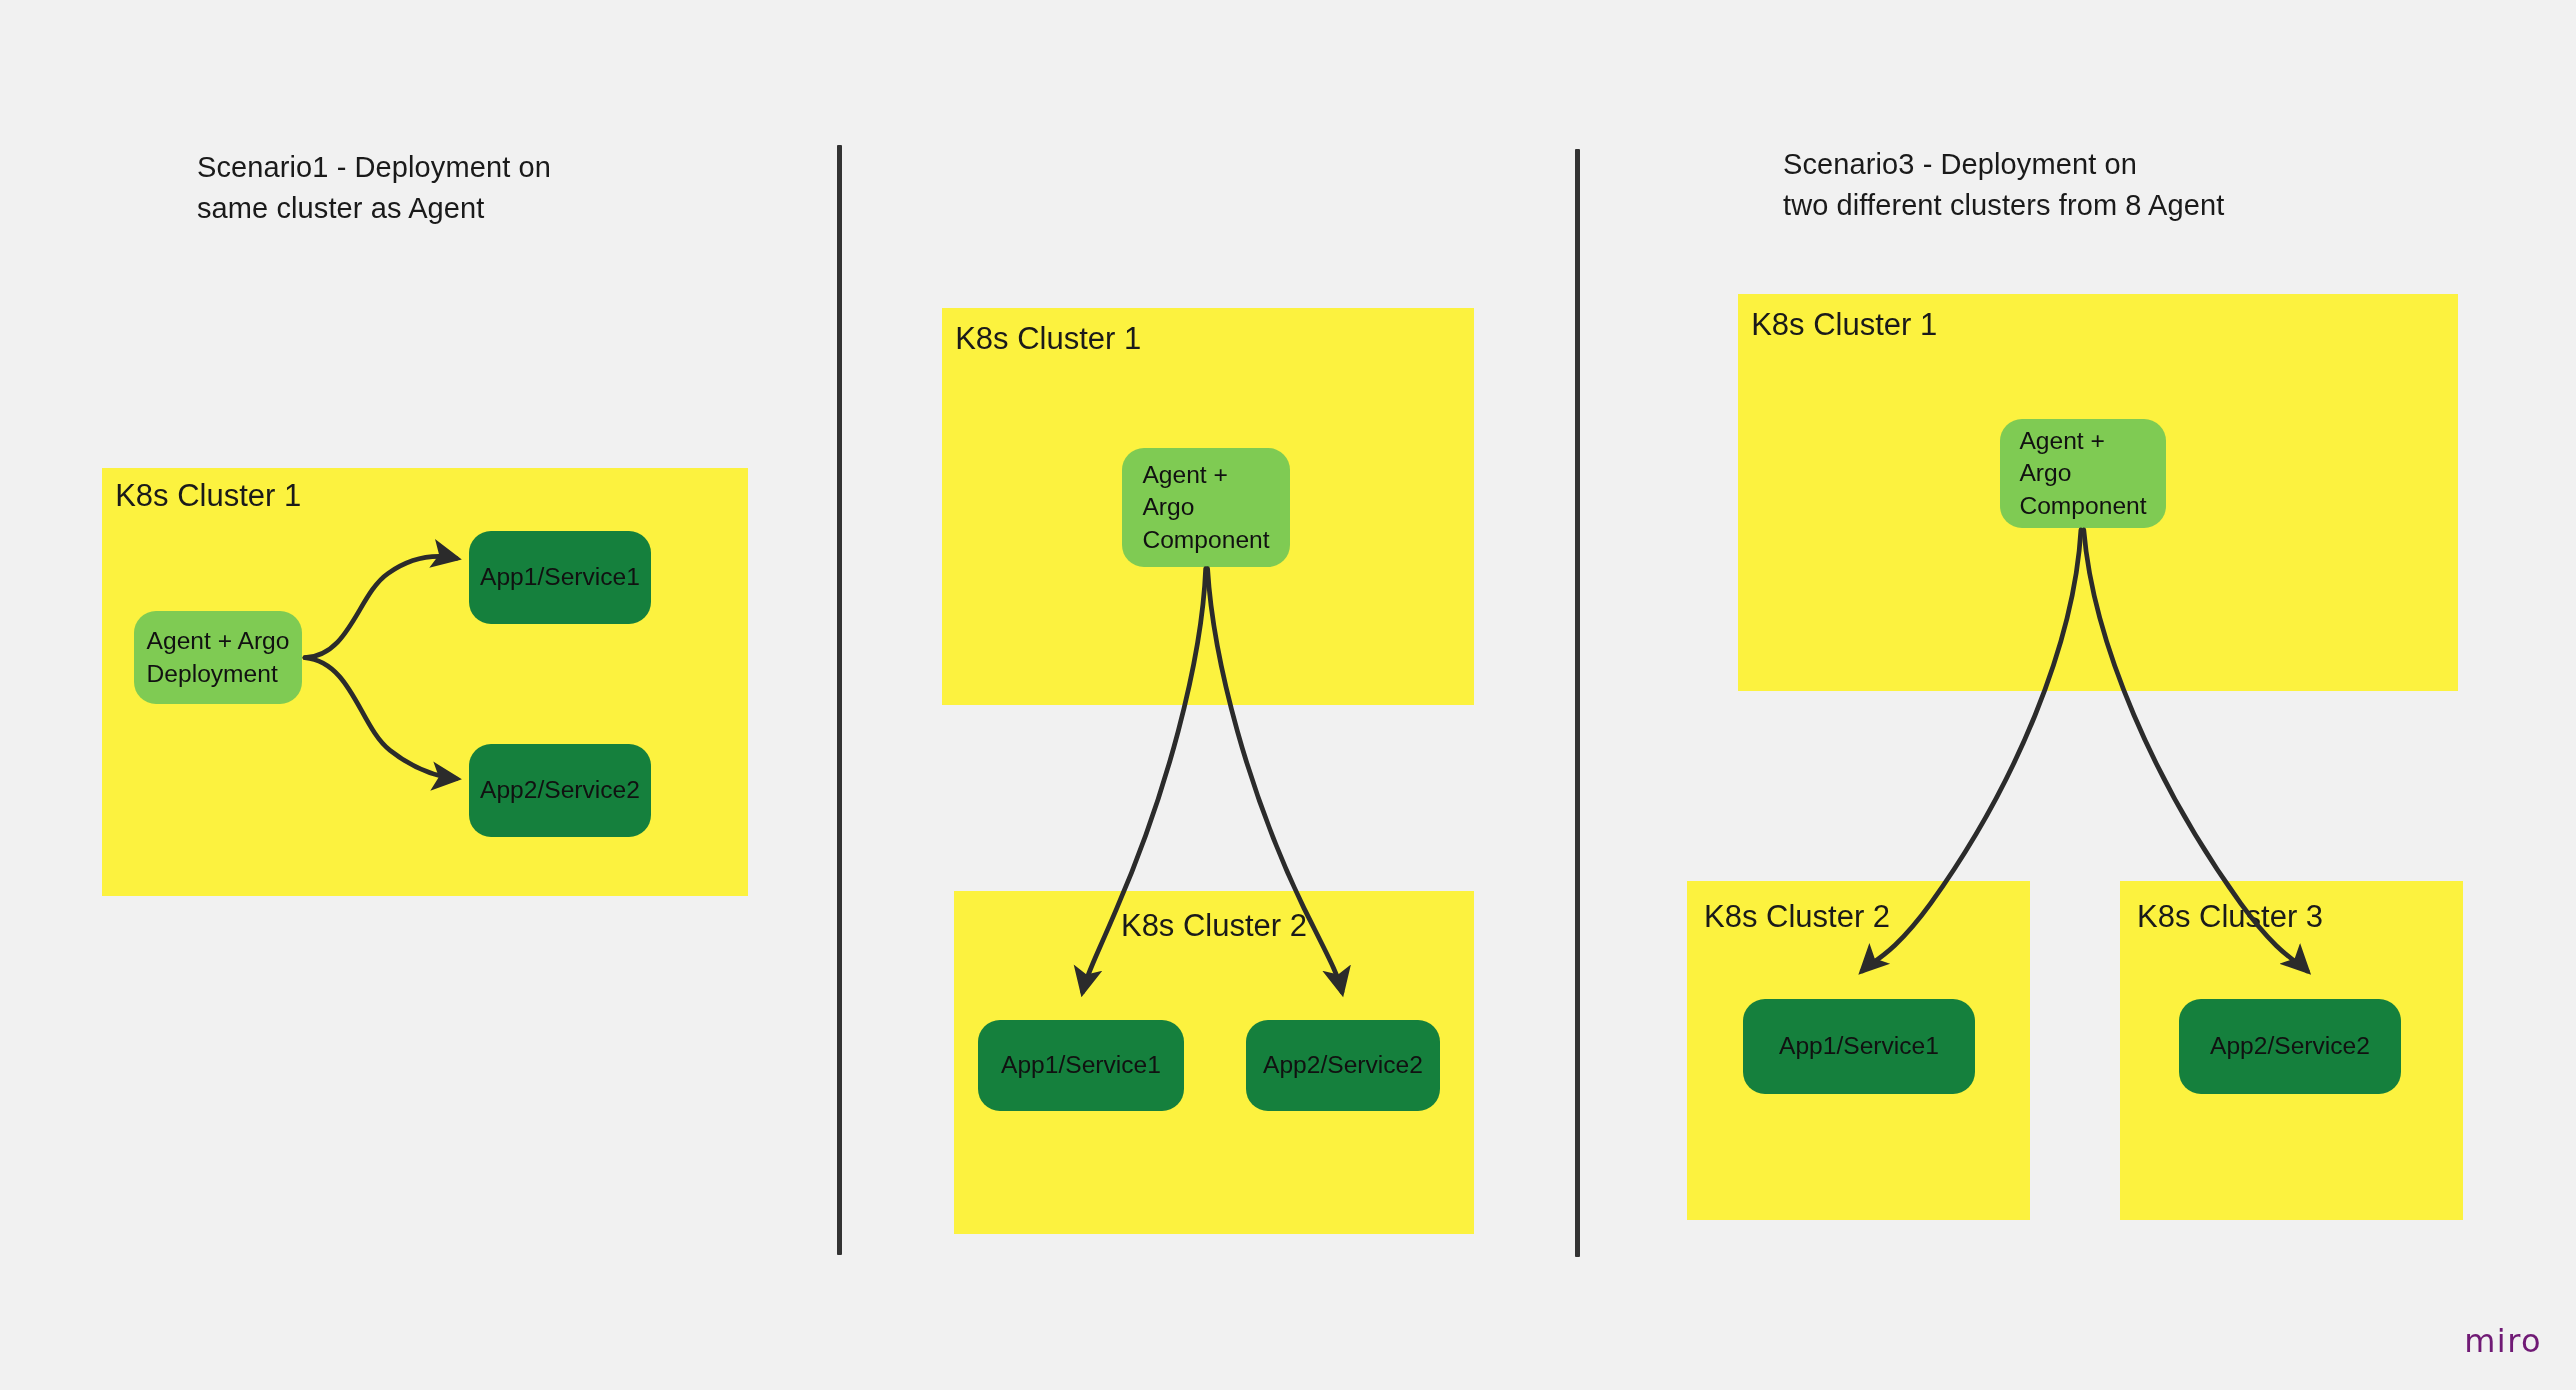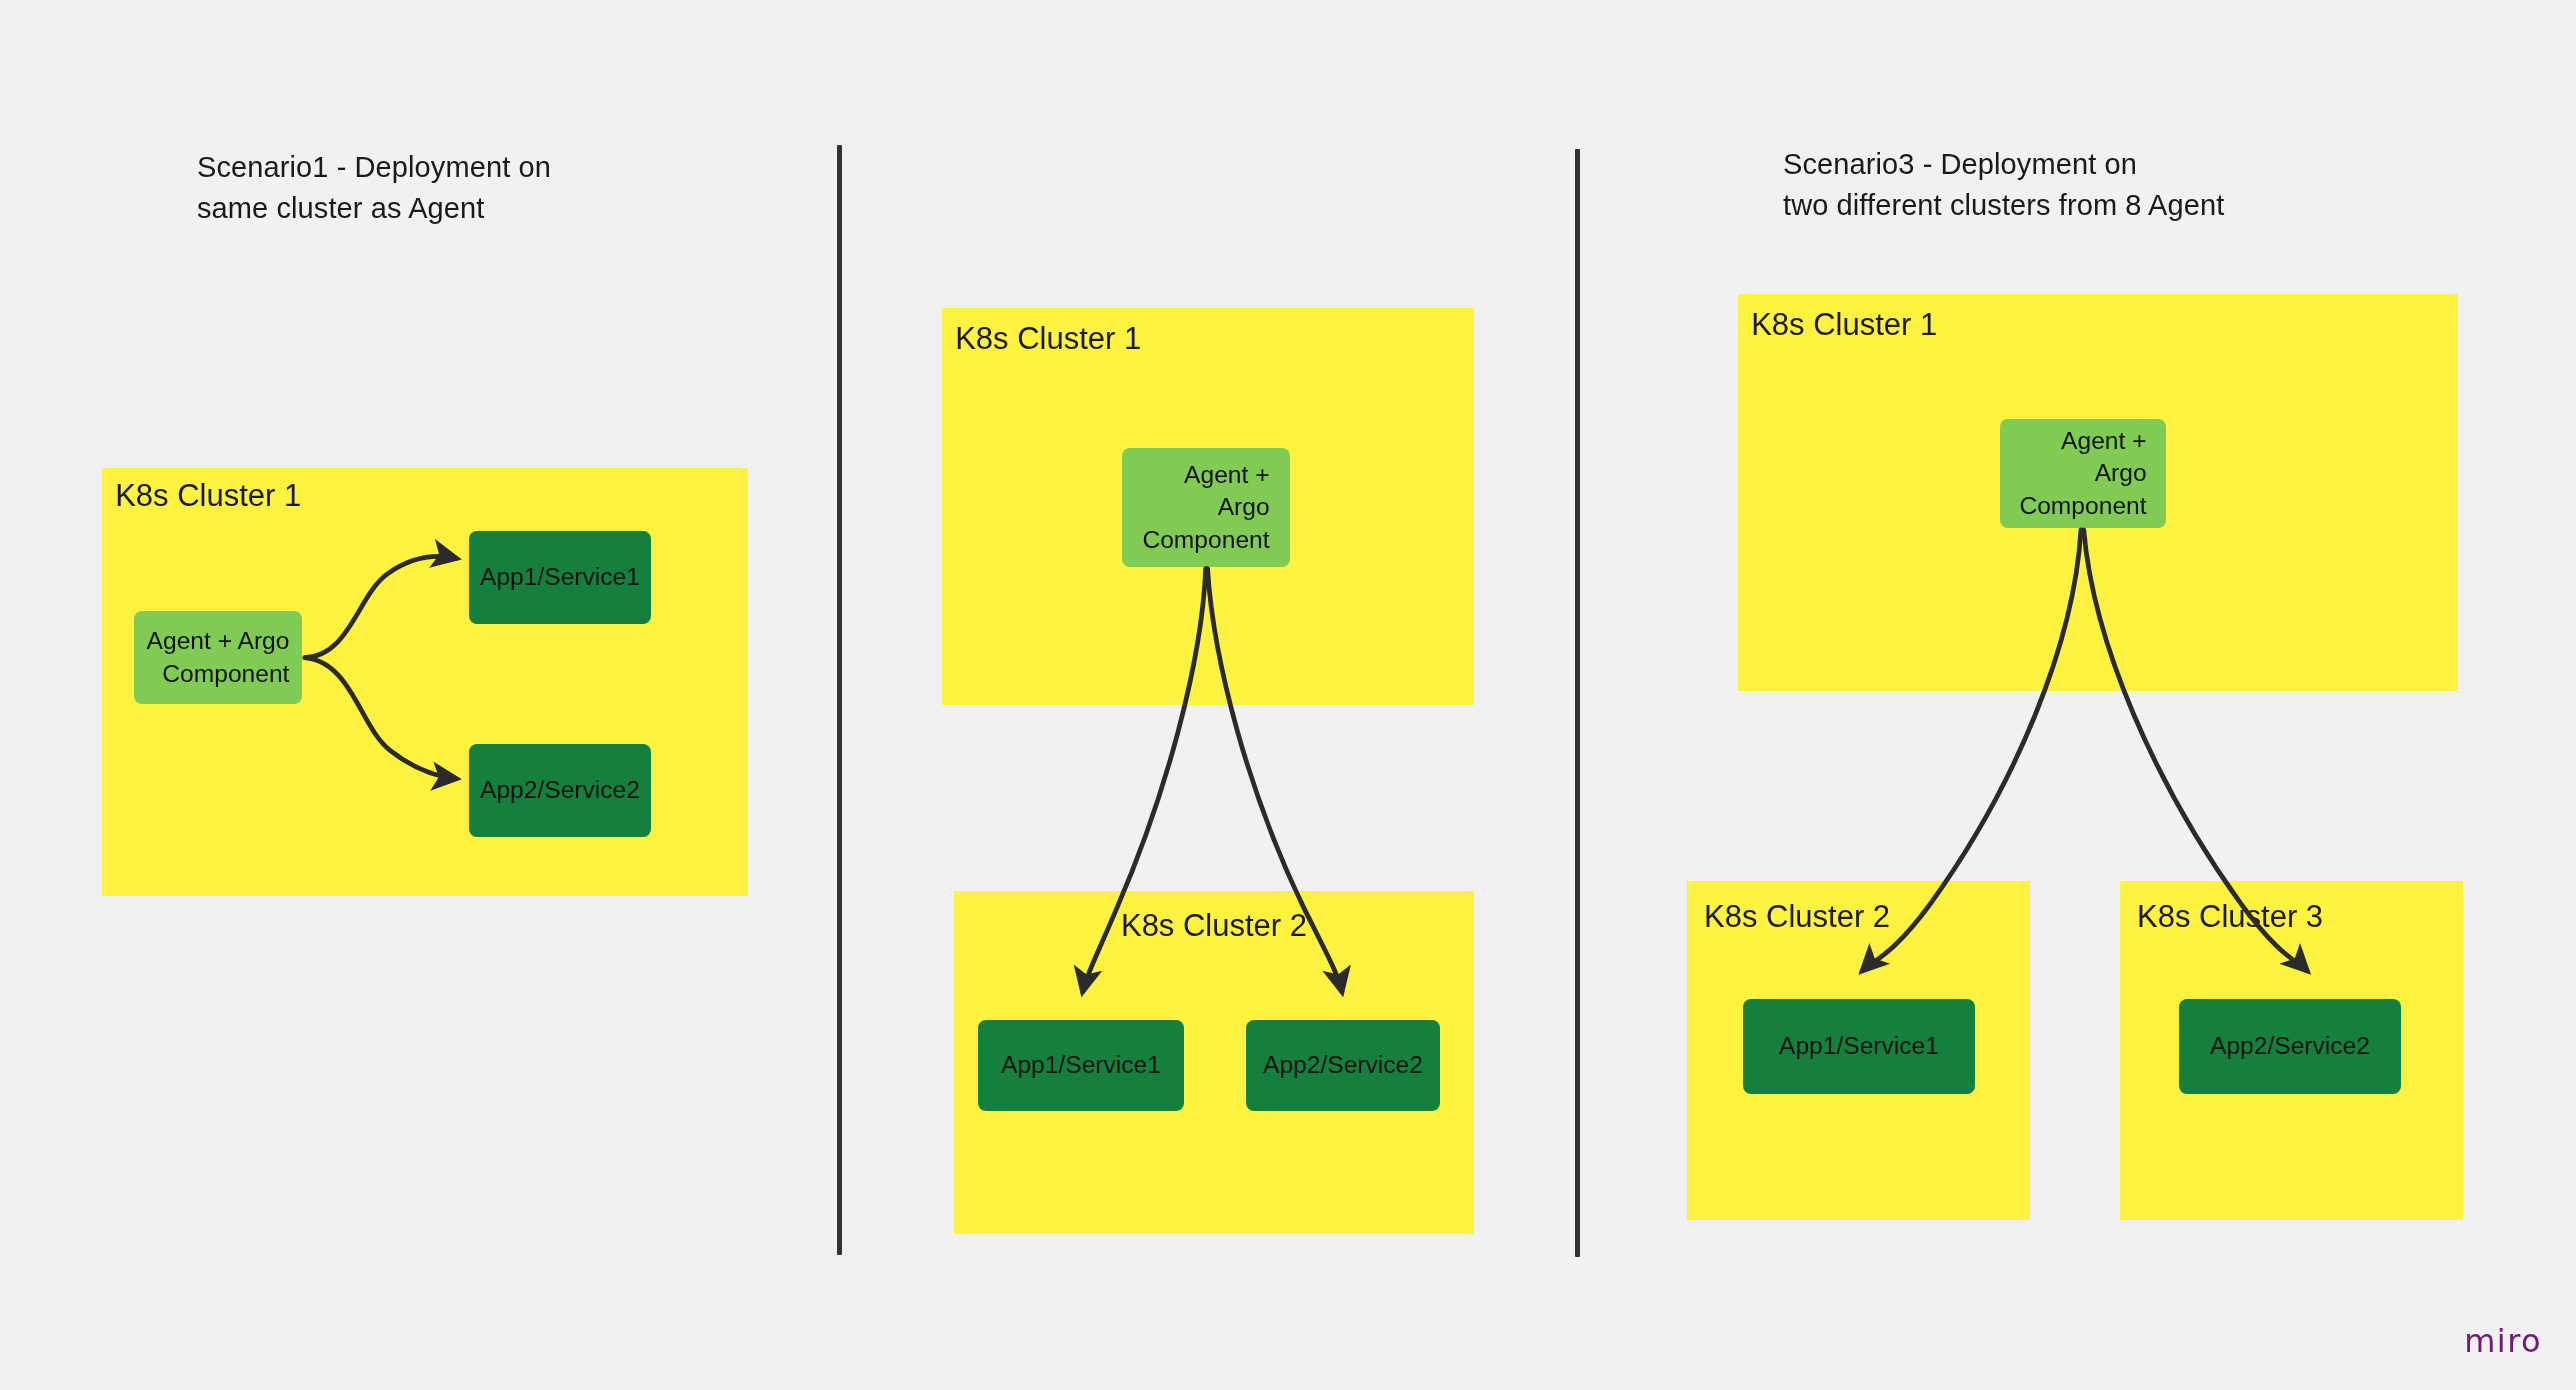--- a/index.html
+++ b/index.html
@@ -52,22 +52,22 @@
     color: #1a1a1a;
     white-space: nowrap;
   }
 
   
   .node {
     position: absolute;
     display: flex;
     align-items: center;
     justify-content: center;
-    text-align: right;
-    border-radius: 8px;
+    text-align: left;
+    border-radius: 22px;
     font-size: 24.6px;
     line-height: 1.32;
     color: #111111;
     white-space: pre-line;
     box-sizing: border-box;
     padding: 3.8px 5.7px;
   }
   .node.green { background: #7FCB53; }
   .node.cyan  { background: #15803d; margin-top: 8px; }
 
@@ -94,21 +94,21 @@
 
 <div class="canvas">
 
   <div class="scenario-title" style="left:197px; top:147px; width:492px;"><span class="strong">Scenario1</span><span> - Deployment on</span><br><span>same cluster as Agent</span></div>
 
   <div class="cluster" style="left:102px; top:468px; width:646px; height:428px;">
     <div class="cluster-label" style="left:13.2px; top:9.5px;">K8s Cluster 1</div>
   </div>
 
   <div class="node green" style="left:134px; top:611px; width:168px; height:93px;">Agent + Argo
-Component</div>
+Deployment</div>
 
   <div class="node cyan" style="left:469px; top:523px; width:182px; height:93px;">App1/Service1</div>
 
   <div class="node cyan" style="left:469px; top:736px; width:182px; height:93px;">App2/Service2</div>
 
   <div class="divider" style="left:837px; top:145px; height:1110px;"></div>
 
 
   <div class="cluster" style="left:942px; top:308px; width:532px; height:397px;">
     <div class="cluster-label" style="left:13.2px; top:13.2px;">K8s Cluster 1</div>

